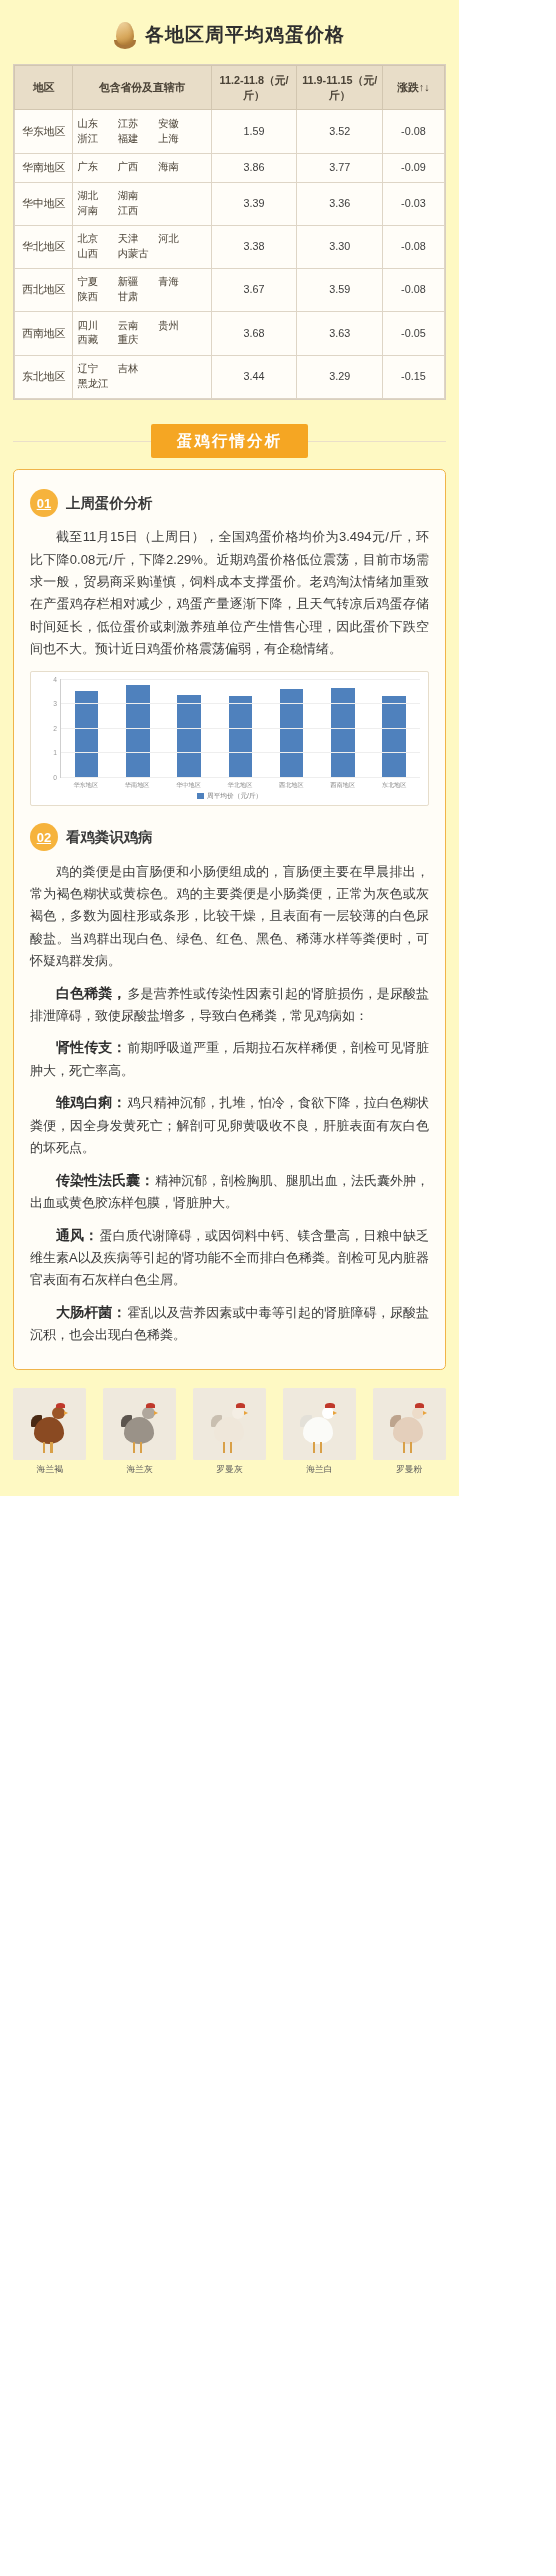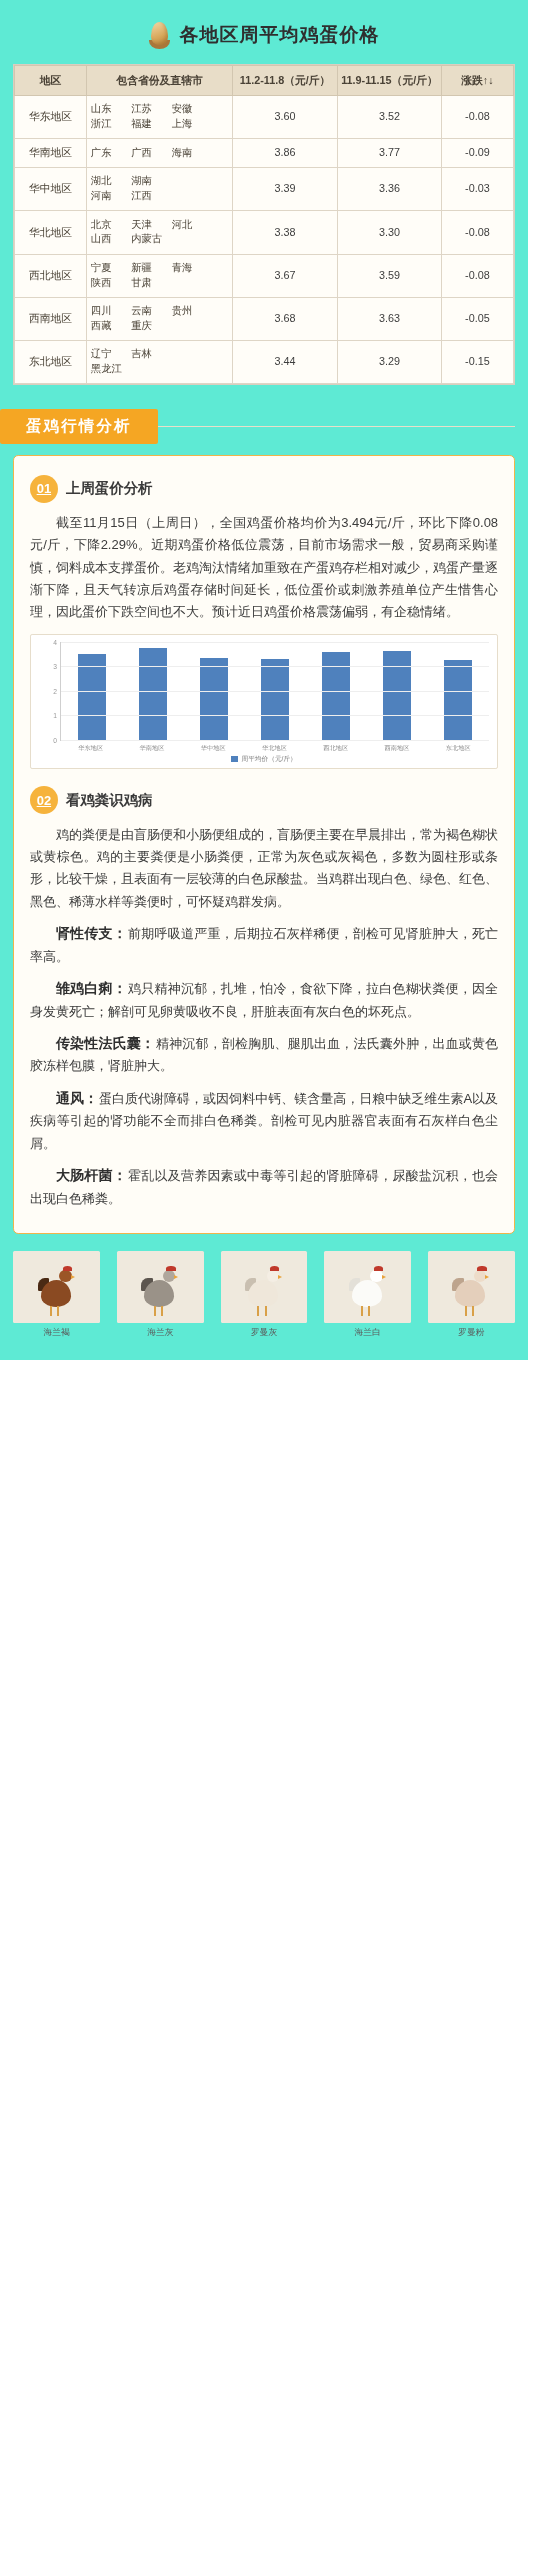--- a/index.html
+++ b/index.html
@@ -6,23 +6,23 @@
     margin: 0;
     padding: 0;
   }
   body {
     width: 556px;
     background: #ffffff;
     font-family: "Liberation Sans", sans-serif;
     color: #3a3a3a;
   }
   .page {
-    width: 528px;
+    width: 459px;
     position: relative;
-    background: #5eead4;
+    background: #fef9c3;
     padding-bottom: 20.6px;
   }
 
   
   .header {
     padding: 20.6px 0 13.4px 0;
     text-align: center;
   }
   .header-inner {
     display: inline-flex;
@@ -117,21 +117,21 @@
     color: #3d3d3d;
   }
   th.c1 { width: 62px; margin-left: 48px; }
   th.c2 { width: 137px; }
   th.c3, th.c4 { width: 95px; margin-left: 44px; }
   th.c5 { width: 62px; }
 
   
   .section-banner {
     margin: 24px 0 5.2px 0;
-    text-align: left;
+    text-align: center;
     position: relative;
   }
   .banner-line {
     position: absolute;
     left: 13.4px;
     right: 13.4px;
     top: 50%;
     height: 1px;
     background: #eadfc9;
   }
@@ -400,21 +400,21 @@
                 <span>山东</span>
                 <span>江苏</span>
                 <span>安徽</span>
               </div>
               <div class="prow">
                 <span>浙江</span>
                 <span>福建</span>
                 <span>上海</span>
               </div>
             </td>
-            <td class="num">3.60</td>
+            <td class="num">1.59</td>
             <td class="num">3.52</td>
             <td class="chg">-0.08</td>
           </tr>
           <tr>
             <td class="region">华南地区</td>
             <td class="provinces">
               <div class="prow">
                 <span>广东</span>
                 <span>广西</span>
                 <span>海南</span>
@@ -580,20 +580,21 @@
     </div>
 
     <div class="sub-head second">
       <div class="num-badge">02</div>
       <div class="sub-title">看鸡粪识鸡病</div>
     </div>
 
     <p class="para">鸡的粪便是由盲肠便和小肠便组成的，盲肠便主要在早晨排出，常为褐色糊状或黄棕色。鸡的主要粪便是小肠粪便，正常为灰色或灰褐色，多数为圆柱形或条形，比较干燥，且表面有一层较薄的白色尿酸盐。当鸡群出现白色、绿色、红色、黑色、稀薄水样等粪便时，可怀疑鸡群发病。</p>
 
     <div id="terms-container">
+        <p class="term-block"><span class="term">白色稀粪，</span><span>多是营养性或传染性因素引起的肾脏损伤，是尿酸盐排泄障碍，致使尿酸盐增多，导致白色稀粪，常见鸡病如：</span></p>
         <p class="term-block"><span class="term">肾性传支：</span><span>前期呼吸道严重，后期拉石灰样稀便，剖检可见肾脏肿大，死亡率高。</span></p>
         <p class="term-block"><span class="term">雏鸡白痢：</span><span>鸡只精神沉郁，扎堆，怕冷，食欲下降，拉白色糊状粪便，因全身发黄死亡；解剖可见卵黄吸收不良，肝脏表面有灰白色的坏死点。</span></p>
         <p class="term-block"><span class="term">传染性法氏囊：</span><span>精神沉郁，剖检胸肌、腿肌出血，法氏囊外肿，出血或黄色胶冻样包膜，肾脏肿大。</span></p>
         <p class="term-block"><span class="term">通风：</span><span>蛋白质代谢障碍，或因饲料中钙、镁含量高，日粮中缺乏维生素A以及疾病等引起的肾功能不全而排白色稀粪。剖检可见内脏器官表面有石灰样白色尘屑。</span></p>
         <p class="term-block"><span class="term">大肠杆菌：</span><span>霍乱以及营养因素或中毒等引起的肾脏障碍，尿酸盐沉积，也会出现白色稀粪。</span></p>
       </div>
   </div>
 
   <div class="photo-row" id="photo-row">
       <div class="photo-cell">

